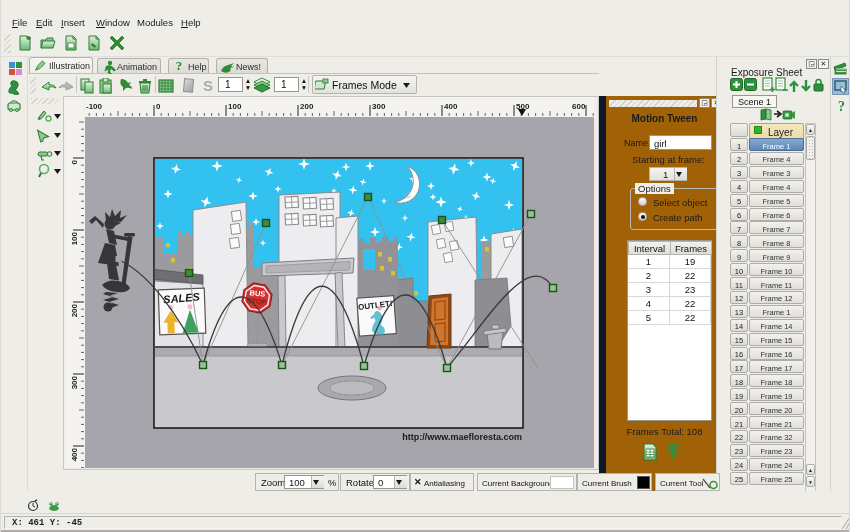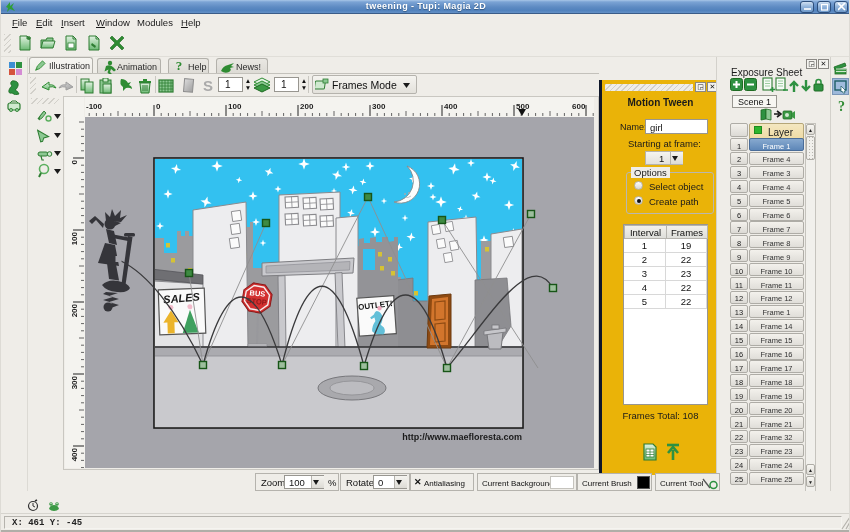--- a/index.html
+++ b/index.html
@@ -15,21 +15,21 @@
 .tab{position:absolute;top:1px;height:16px;border:1px solid #b3b1ab;border-bottom:none;border-radius:3px 3px 0 0;background:linear-gradient(#e9e7e2,#dcdad4);font-size:9px;color:#2a2a2a;padding:3px 0 0 19px;}
 .tab.active{background:linear-gradient(#f6f5f1,#efede8);height:17px;top:0;}
 .tabline{position:absolute;left:27px;top:73px;width:571px;height:1px;background:#c3c1bb;}
 #sidebar{position:absolute;left:0;top:57px;width:27px;height:434px;background:#EFEDE8;border-right:1px solid #dcdad4;}
 #toolbar2{position:absolute;left:28px;top:74px;width:687px;height:22px;background:#EFEDE8;}
 .sep{position:absolute;top:2px;width:1px;height:17px;background:#c9c7c1;}
 .spinfield{position:absolute;top:3px;height:15px;background:#fff;border:1px solid #989690;font-size:10px;color:#111;padding:1px 0 0 6px;}
 .spinarrows{position:absolute;top:3px;width:10px;height:15px;font-size:6.5px;line-height:7px;text-align:center;color:#111;letter-spacing:0;}
 #toolspal{position:absolute;left:28px;top:96px;width:34px;height:374px;background:#EFEDE8;}
 #canvaszone{position:absolute;left:62px;top:96px;width:536px;height:374px;background:#EFEDE8;border:1px solid #c9c7c1;}
-#motion{position:absolute;left:598px;top:80px;width:117px;height:395px;background:#eab308;border-left:3px solid #0f172a;}
+#motion{position:absolute;left:598px;top:96px;width:117px;height:395px;background:#a16207;border-left:7px solid #0f172a;}
 #motion .hatch{position:absolute;left:3px;top:4px;width:88px;height:7px;background:repeating-linear-gradient(135deg,#d2d0ca 0 1px,#efede8 1px 4px);}
 .winbtn{position:absolute;width:11px;height:10px;border:1px solid #8a8884;background:#f4f3ef;font-size:7px;line-height:8px;text-align:center;color:#222;}
 #motion h3{position:absolute;left:0;top:17px;width:117px;margin:0;text-align:center;font-size:10px;color:#1a1a1a;}
 .mlabel{position:absolute;font-size:9.5px;color:#1a1a1a;}
 #optgrp{position:absolute;left:24px;top:92px;width:88px;height:42px;border:1px solid #b9b7b1;border-radius:3px;}
 .radio{position:absolute;width:9px;height:9px;border-radius:50%;border:1px solid #b5b3ad;background:linear-gradient(#fdfdfd,#d8d6d0);}
 .radio.on::after{content:"";position:absolute;left:1.5px;top:1.5px;width:4px;height:4px;border-radius:50%;background:#111;}
 #mtable{position:absolute;left:21px;top:144px;width:85px;height:181px;background:#fff;border:1px solid #989690;}
 #mtable .hdr{position:absolute;top:0;height:14px;background:linear-gradient(#f2f0eb,#dededa);border:1px solid #b5b3ad;font-size:9.5px;text-align:center;color:#111;padding-top:1px;}
 #mtable .cell{position:absolute;height:14px;font-size:9.5px;text-align:center;color:#111;border-right:1px solid #d8d8d8;border-bottom:1px solid #d8d8d8;padding-top:1px;}
@@ -67,38 +67,20 @@
 <linearGradient id="gg2" x1="0" y1="0" x2="0" y2="1">
 <stop offset="0" stop-color="#E2F2E2"></stop>
           <stop offset="1" stop-color="#6CBA74"></stop>
 </linearGradient>
 <linearGradient id="grey" x1="0" y1="0" x2="1" y2="1">
 <stop offset="0" stop-color="#DDDDDD"></stop>
           <stop offset="1" stop-color="#9E9E9E"></stop>
 </linearGradient>
 </defs>
     </svg>
-<div id="titlebar">
-      <div id="title">tweening - Tupi: Magia 2D</div>
-<svg class="abs" style="left:3px;top:1px" width="12" height="12" viewBox="0 0 12 12">
-        <path d="M2,6 L6,1 L6,5 L10,2 L8,6 L11,10 L6,8 L3,11 L4,7 Z" fill="#2f9e38"></path>
-      </svg>
-<div class="tbtn" style="left:799px"></div>
-      <div class="tbtn" style="left:816px"></div>
-      <div class="tbtn" style="left:833px"></div>
-<svg class="abs" style="left:803px;top:4px" width="8" height="7" viewBox="0 0 8 7">
-        <path d="M0,5 H7" stroke="#fff" stroke-width="1.6"></path>
-      </svg>
-<svg class="abs" style="left:820px;top:4px" width="8" height="7" viewBox="0 0 8 7">
-        <rect x="0.5" y="0.5" width="6" height="5.5" fill="none" stroke="#fff" stroke-width="1.2"></rect>
-      </svg>
-<svg class="abs" style="left:837px;top:3px" width="8" height="8" viewBox="0 0 8 8">
-        <path d="M0,0 L7,7 M7,0 L0,7" stroke="#fff" stroke-width="1.6"></path>
-      </svg>
-</div>
 <div id="menubar">
 <div class="menu" style="left:11px"><u>F</u>ile</div>
 <div class="menu" style="left:35px"><u>E</u>dit</div>
 <div class="menu" style="left:60px"><u>I</u>nsert</div>
 <div class="menu" style="left:95px"><u>W</u>indow</div>
 <div class="menu" style="left:136px">Modules</div>
 <div class="menu" style="left:180px"><u>H</u>elp</div>
 </div>
 <div id="toolbar1">
 <div class="abs" style="left:3px;top:4px;width:7px;height:19px;background:repeating-linear-gradient(135deg,#d2d0ca 0 1px,#efede8 1px 4px)"></div>

